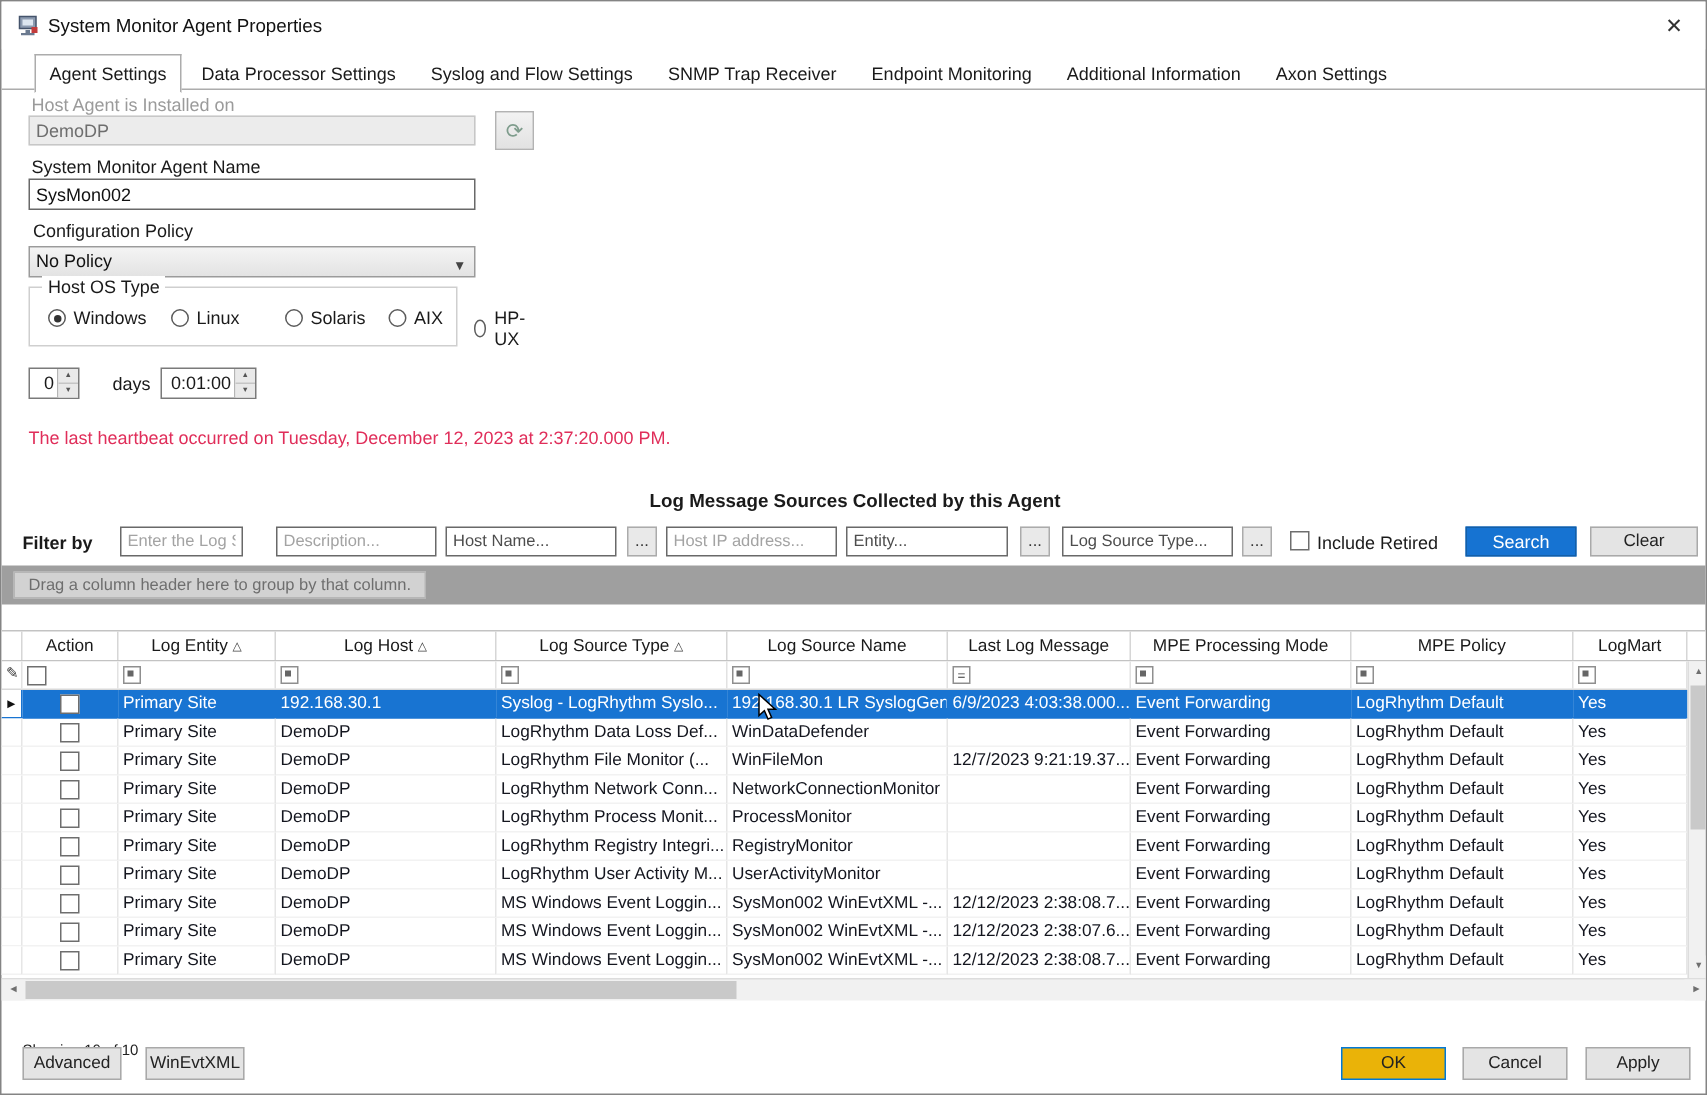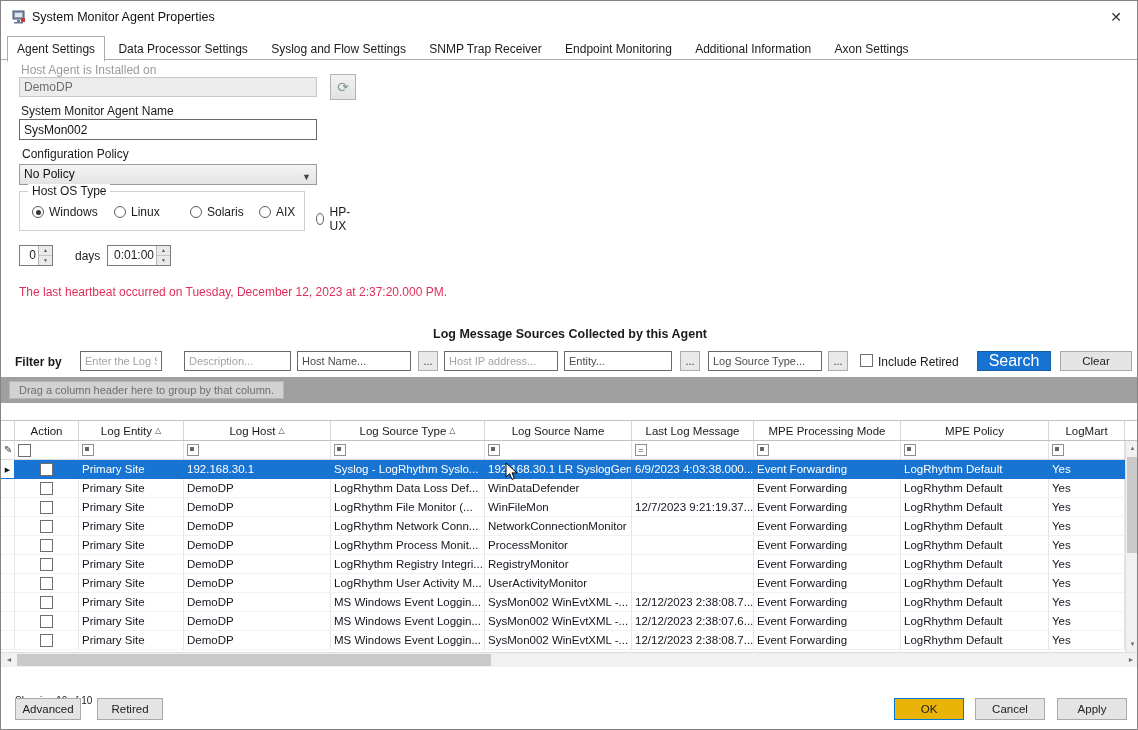--- a/index.html
+++ b/index.html
@@ -5,21 +5,21 @@
 *{margin:0;padding:0;box-sizing:border-box}
 html,body{width:1138px;height:730px}
 body{font-family:"Liberation Sans",sans-serif;font-size:12px;color:#1a1a1a;background:#fff;position:relative}
 .win{position:absolute;left:0;top:0;width:1138px;height:730px;background:#fff;border:1px solid #848484;overflow:hidden}
 .abs{position:absolute}
 
 .titlebar{position:absolute;left:0;top:0;width:100%;height:32px;background:#fff}
 .title-text{position:absolute;left:31px;top:9px;font-size:12.5px;color:#111}
 .close-btn{position:absolute;right:6px;top:4px;width:30px;height:24px;text-align:center;line-height:24px;font-size:14px;color:#333;cursor:default}
 
-.tabstrip{position:absolute;left:0;top:32px;width:1138px;height:27px;border-bottom:1px solid #ACACAC;padding-left:6px;white-space:nowrap}
+.tabstrip{position:absolute;left:0;top:32px;width:1138px;height:27px;border-bottom:1px solid #ACACAC;padding-left:22px;white-space:nowrap}
 .tab{display:inline-flex;align-items:center;height:21px;margin-top:5px;padding:0 9px;font-size:12px;color:#1a1a1a;border:1px solid transparent}
 .tab.active{height:26px;margin-top:1px;background:#fff;border:1px solid #ACACAC;border-bottom-color:#fff;margin-bottom:-1px;position:relative;z-index:2}
 
 .lbl{position:absolute;font-size:12px;color:#1a1a1a}
 .lbl.dis{color:#9b9b9b}
 .tb{position:absolute;height:20px;border:1px solid #696969;background:#fff;font-family:inherit;font-size:12px;padding:0 4px;color:#111}
 .tb.dis{background:#ECECEC;border-color:#C7C7C7;color:#6e6e6e}
 .tb.f::placeholder{color:#a3a3a3}
 .tb.f.darkph::placeholder{color:#4d4d4d}
 .sidebtn{position:absolute;width:26px;height:26px;background:linear-gradient(#F2F2F2,#E2E2E2);border:1px solid #B3B3B3;text-align:center;line-height:24px;font-size:14px;color:#7E9C8C}
@@ -33,21 +33,21 @@
 .spin{position:absolute;height:21px;border:1px solid #7a7a7a;background:#fff}
 .spin .num{position:absolute;left:3px;right:16px;top:0;bottom:0;line-height:19px;font-size:12px;text-align:right}
 .spin .arrows{position:absolute;right:0;top:0;bottom:0;width:14px;display:flex;flex-direction:column;border-left:1px solid #b5b5b5}
 .spin .arrows span{flex:1;background:#E9E9E9;font-size:5px;color:#555;text-align:center;line-height:9px}
 .spin .arrows span:first-child{border-bottom:1px solid #c5c5c5}
 .red-note{position:absolute;font-size:12px;color:var(--heartbeat_text,#E02E5A)}
 
 .section-title{position:absolute;left:0;width:1138px;text-align:center;font-weight:bold;font-size:12.5px}
 .filterby{position:absolute;font-weight:bold;font-size:12px}
 .mini-btn{position:absolute;height:20px;background:#E9E9E9;border:1px solid #ABABAB;font-size:11px;text-align:center;line-height:18px;color:#333}
-.btn-primary{position:absolute;height:20px;background:var(--search_button,#1673D2);border:1px solid #135FA8;color:#fff;font-size:16px;text-align:center;line-height:18px}
+.btn-primary{position:absolute;height:20px;background:var(--search_button,#1673D2);border:1px solid #135FA8;color:#fff;font-size:12px;text-align:center;line-height:18px}
 .btn-std{position:absolute;height:20px;background:#E4E4E4;border:1px solid #A9A9A9;font-size:11.5px;text-align:center;line-height:18px;color:#222}
 .cbx{display:inline-block;width:13px;height:13px;background:#fff;border:1px solid #6e6e6e}
 
 .groupbar{position:absolute;left:0;width:1138px;height:26px;background:var(--group_bar,#9F9F9F)}
 .grouphint{position:absolute;left:8px;top:4px;height:18px;line-height:16px;padding:0 9px;background:#D2D2D2;border:1px solid #B6B6B6;color:#6e6e6e;font-size:11px}
 
 .ghead{position:absolute;left:0;top:419px;width:1138px;height:21px;display:flex;background:#fff;border-top:1px solid #C3C3C3;border-bottom:1px solid #C3C3C3}
 .ghc{height:19px;border-right:1px solid #D6D6D6;font-size:11.5px;color:#1a1a1a;display:flex;align-items:center;justify-content:center;gap:3px;white-space:nowrap;overflow:hidden}
 .ghc.ind{border-right:1px solid #D6D6D6}
 .sort{font-size:8px;color:#444}
@@ -407,21 +407,21 @@
 
   <div class="hscroll">
     <div class="hs-btn" style="left:0">◄</div>
     <div class="hs-thumb" style="left:16px;width:474px"></div>
     <div class="hs-btn" style="right:0">►</div>
   </div>
 
   <div class="status">Showing 10 of 10</div>
 
   <div class="btn-std" style="left:14px;top:697px;width:66px;height:22px;line-height:20px">Advanced</div>
-  <div class="btn-std" style="left:96px;top:697px;width:66px;height:22px;line-height:20px">Retired</div>
+  <div class="btn-std" style="left:96px;top:697px;width:66px;height:22px;line-height:20px">WinEvtXML</div>
   <div class="btn-std ok-btn" style="left:893px;top:697px;width:70px;height:22px;line-height:20px">OK</div>
   <div class="btn-std" style="left:974px;top:697px;width:70px;height:22px;line-height:20px">Cancel</div>
   <div class="btn-std" style="left:1056px;top:697px;width:70px;height:22px;line-height:20px">Apply</div>
 
   <svg class="cursor" style="left:504px;top:461px" width="13" height="20" viewBox="0 0 13 20">
     <path d="M1 1 L1 15 L4.6 11.8 L7 17.4 L9.4 16.3 L7 10.9 L12 10.9 Z" fill="#fff" stroke="#000" stroke-width="1"></path>
   </svg>
 
 </div>
 

